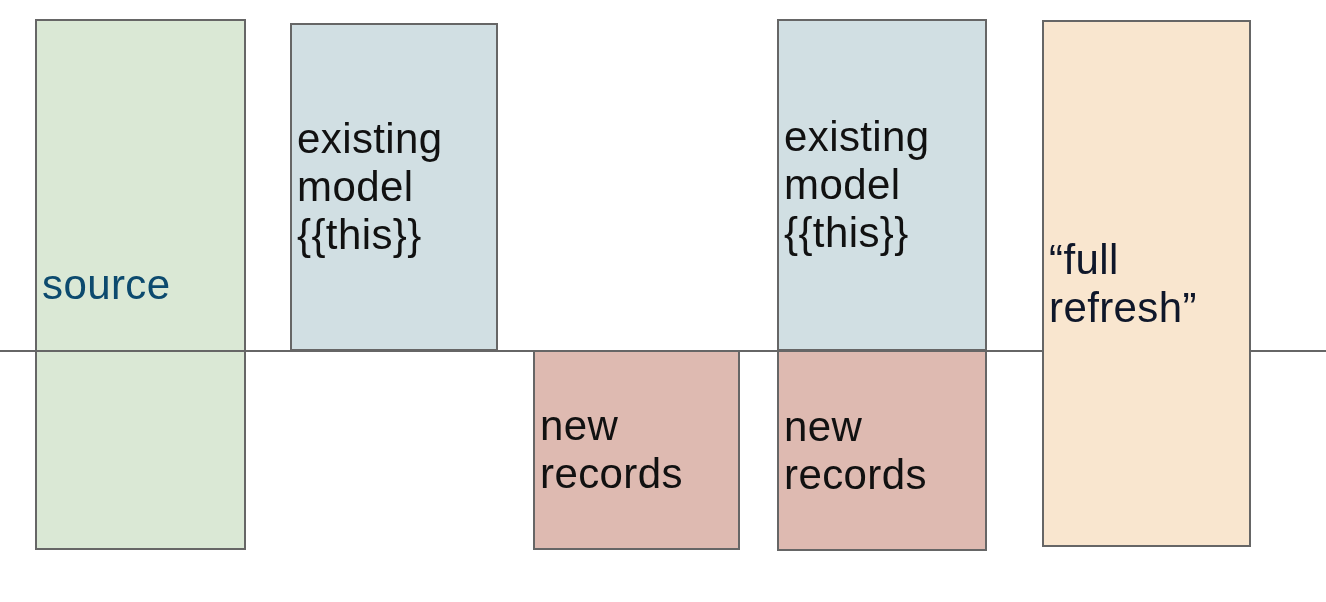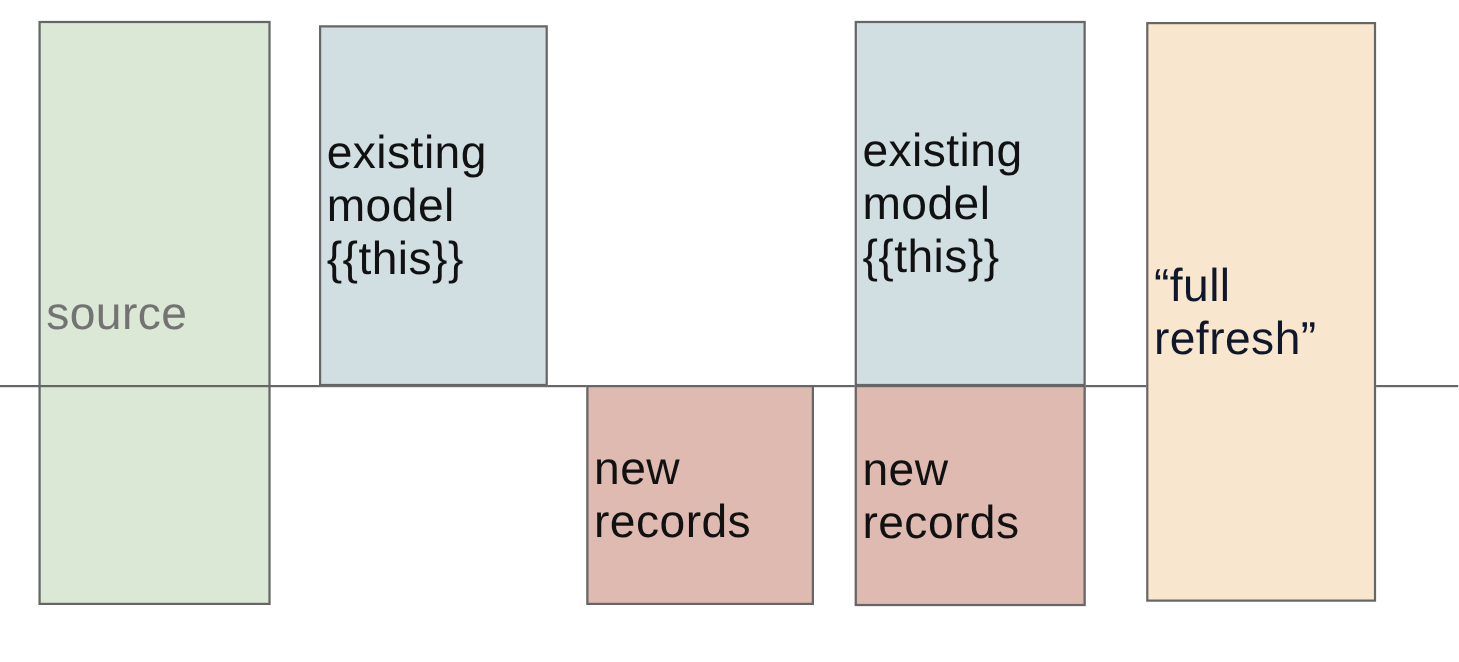--- a/index.html
+++ b/index.html
@@ -39,21 +39,21 @@
     color: #111111;
     white-space: pre-line;
   }
 </style>
 </head>
 <body>
 
 <div class="canvas" style="width: 1326px; height: 602px; background: rgb(255, 255, 255);">
   <div class="timeline" style="top: 350px; height: 2px; background: rgb(102, 102, 102);"></div>
 <div class="box" style="left: 35px; top: 19px; width: 211px; height: 531px; background: rgb(218, 232, 213); z-index: 1; border: 2px solid rgb(102, 102, 102);">
-      <span class="box-label" style="color: #737373;">source</span>
+      <span class="box-label" style="color: #0c4a6e;">source</span>
     </div>
     <div class="box" style="left: 290px; top: 23px; width: 208px; height: 328px; background: rgb(209, 223, 227); z-index: 3; border: 2px solid rgb(102, 102, 102);">
       <span class="box-label" style="color: rgb(17, 17, 17);">existing
 model
 {{this}}</span>
     </div>
     <div class="box" style="left: 533px; top: 350px; width: 207px; height: 200px; background: rgb(222, 186, 177); z-index: 3; border: 2px solid rgb(102, 102, 102);">
       <span class="box-label" style="color: rgb(17, 17, 17);">new
 records</span>
     </div>

